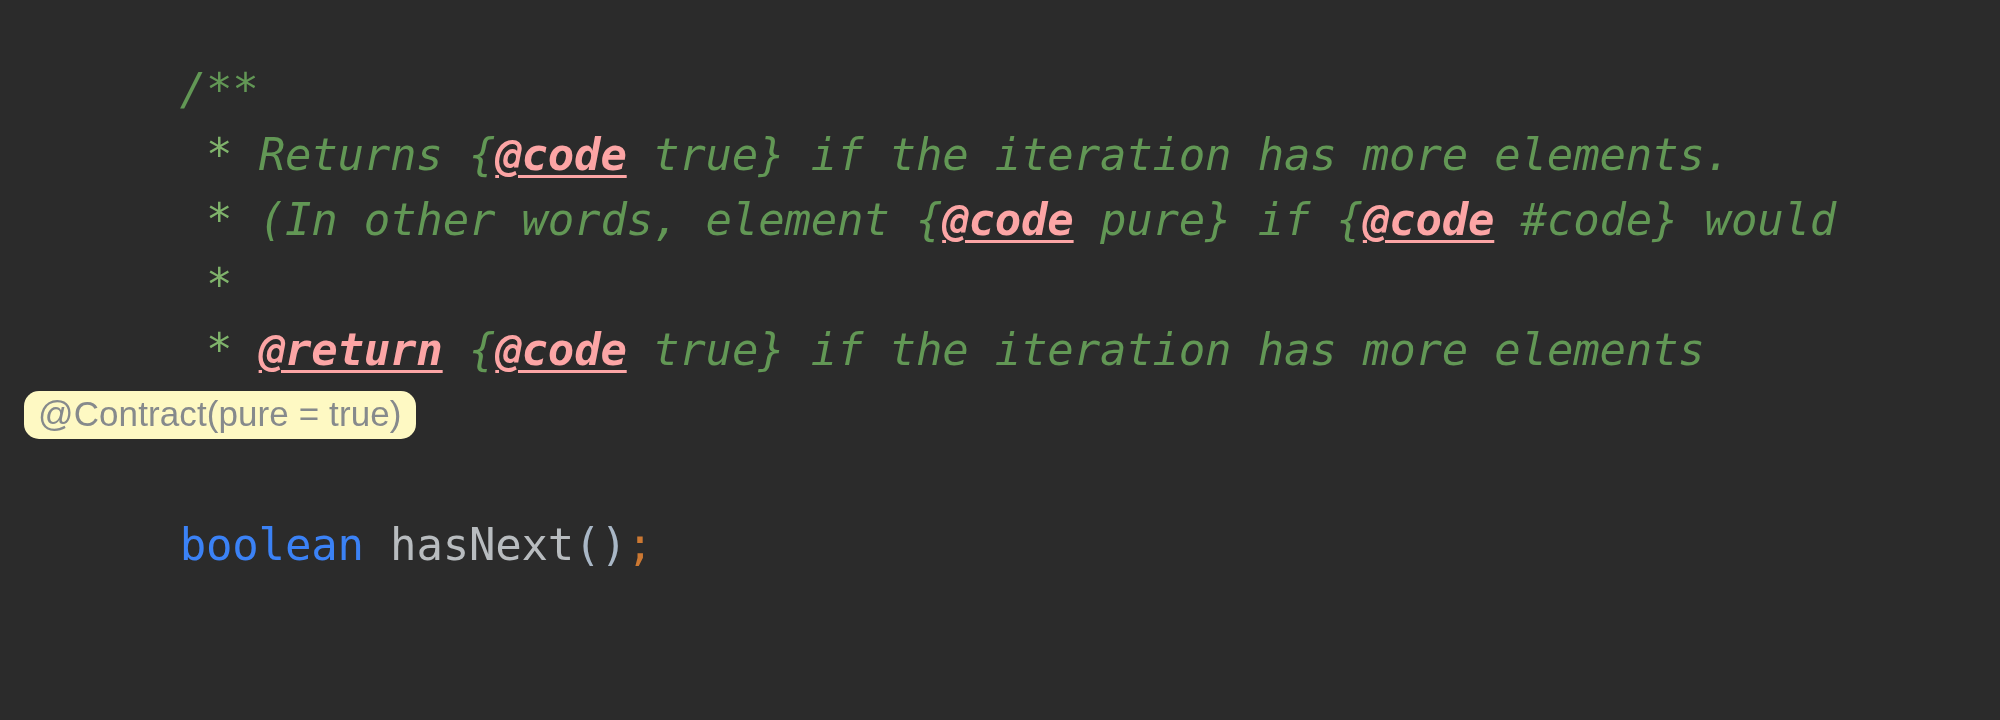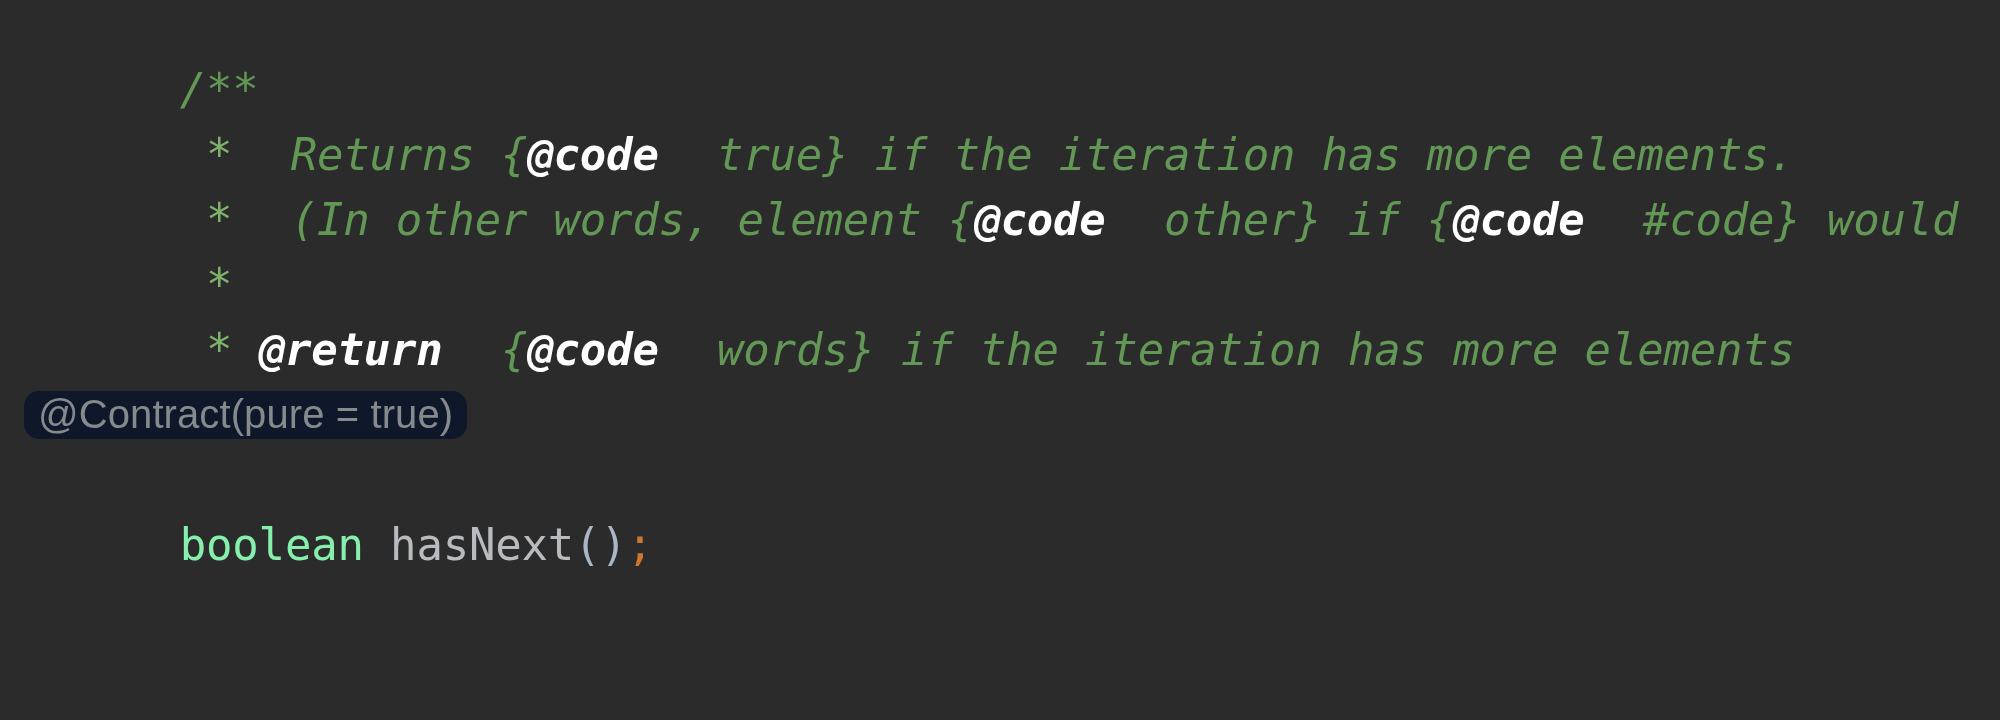--- a/index.html
+++ b/index.html
@@ -31,91 +31,91 @@
     display: block;
     letter-spacing: -0.2px;
   }
 
   
   .doc {
     color: #629755;
     font-style: italic;
   }
   .doc-tag {
-    color: #ffffff;
+    color: #fca5a5;
     font-style: italic;
     font-weight: bold;
+    text-decoration: underline;
     text-underline-offset: 5px;
     text-decoration-thickness: 3px;
   }
   .doc-plain {
     color: #629755;
     font-style: italic;
     font-weight: normal;
     text-decoration: none;
-    margin-left: 32px;
   }
   .doc-star {
     color: #7fb36b;
     font-style: italic;
   }
 
   
   .hint-line {
     height: 65px;
     display: flex;
     align-items: center;
     padding-left: 2px;
   }
   .inlay-hint {
     display: inline-block;
-    background: #0f172a;
+    background: #fef9c3;
     color: #868a8c;
     font-family: "Liberation Sans", sans-serif;
-    font-size: 40px;
+    font-size: 35px;
     line-height: 32px;
     font-style: normal;
     padding: 7px 14px 9px 14px;
     border-radius: 15px;
     white-space: pre;
     letter-spacing: 0.1px;
   }
 
   
-  .kw      { color: #86efac; font-style: normal; }
+  .kw      { color: #3b82f6; font-style: normal; }
   .ident   { color: #b8bcbf; font-style: normal; }
   .method  { color: #b8bcbf; font-style: normal; text-align: center; }
   .paren   { color: #a9b7c6; font-style: normal; }
   .semi    { color: #cc7832; font-style: normal; }
 </style>
 </head>
 <body>
 
 <div id="editor">
   <div class="code-area">
 
     <div class="line">
       <span class="doc">/**</span>
     </div>
 
     <div class="line">
       <span class="doc-star"> * </span><span class="doc-plain">Returns {</span><span class="doc-tag">@code</span><span class="doc-plain"> true} if the iteration has more elements.</span>
     </div>
 
     <div class="line">
-      <span class="doc-star"> * </span><span class="doc-plain">(In other words, element {</span><span class="doc-tag">@code</span><span class="doc-plain"> other} if {</span><span class="doc-tag">@code</span><span class="doc-plain"> #code} would</span>
+      <span class="doc-star"> * </span><span class="doc-plain">(In other words, element {</span><span class="doc-tag">@code</span><span class="doc-plain"> pure} if {</span><span class="doc-tag">@code</span><span class="doc-plain"> #code} would</span>
     </div>
 
 
     <div class="line">
       <span class="doc-star"> *</span>
     </div>
 
     <div class="line">
-      <span class="doc-star"> * </span><span class="doc-tag">@return</span><span class="doc-plain"> {</span><span class="doc-tag">@code</span><span class="doc-plain"> words} if the iteration has more elements</span>
+      <span class="doc-star"> * </span><span class="doc-tag">@return</span><span class="doc-plain"> {</span><span class="doc-tag">@code</span><span class="doc-plain"> true} if the iteration has more elements</span>
     </div>
 
     <div class="line">
       <span class="doc"> */</span>
     </div>
 
     <div class="hint-line">
       <span class="inlay-hint">@Contract(pure = true)</span>
     </div>
 

